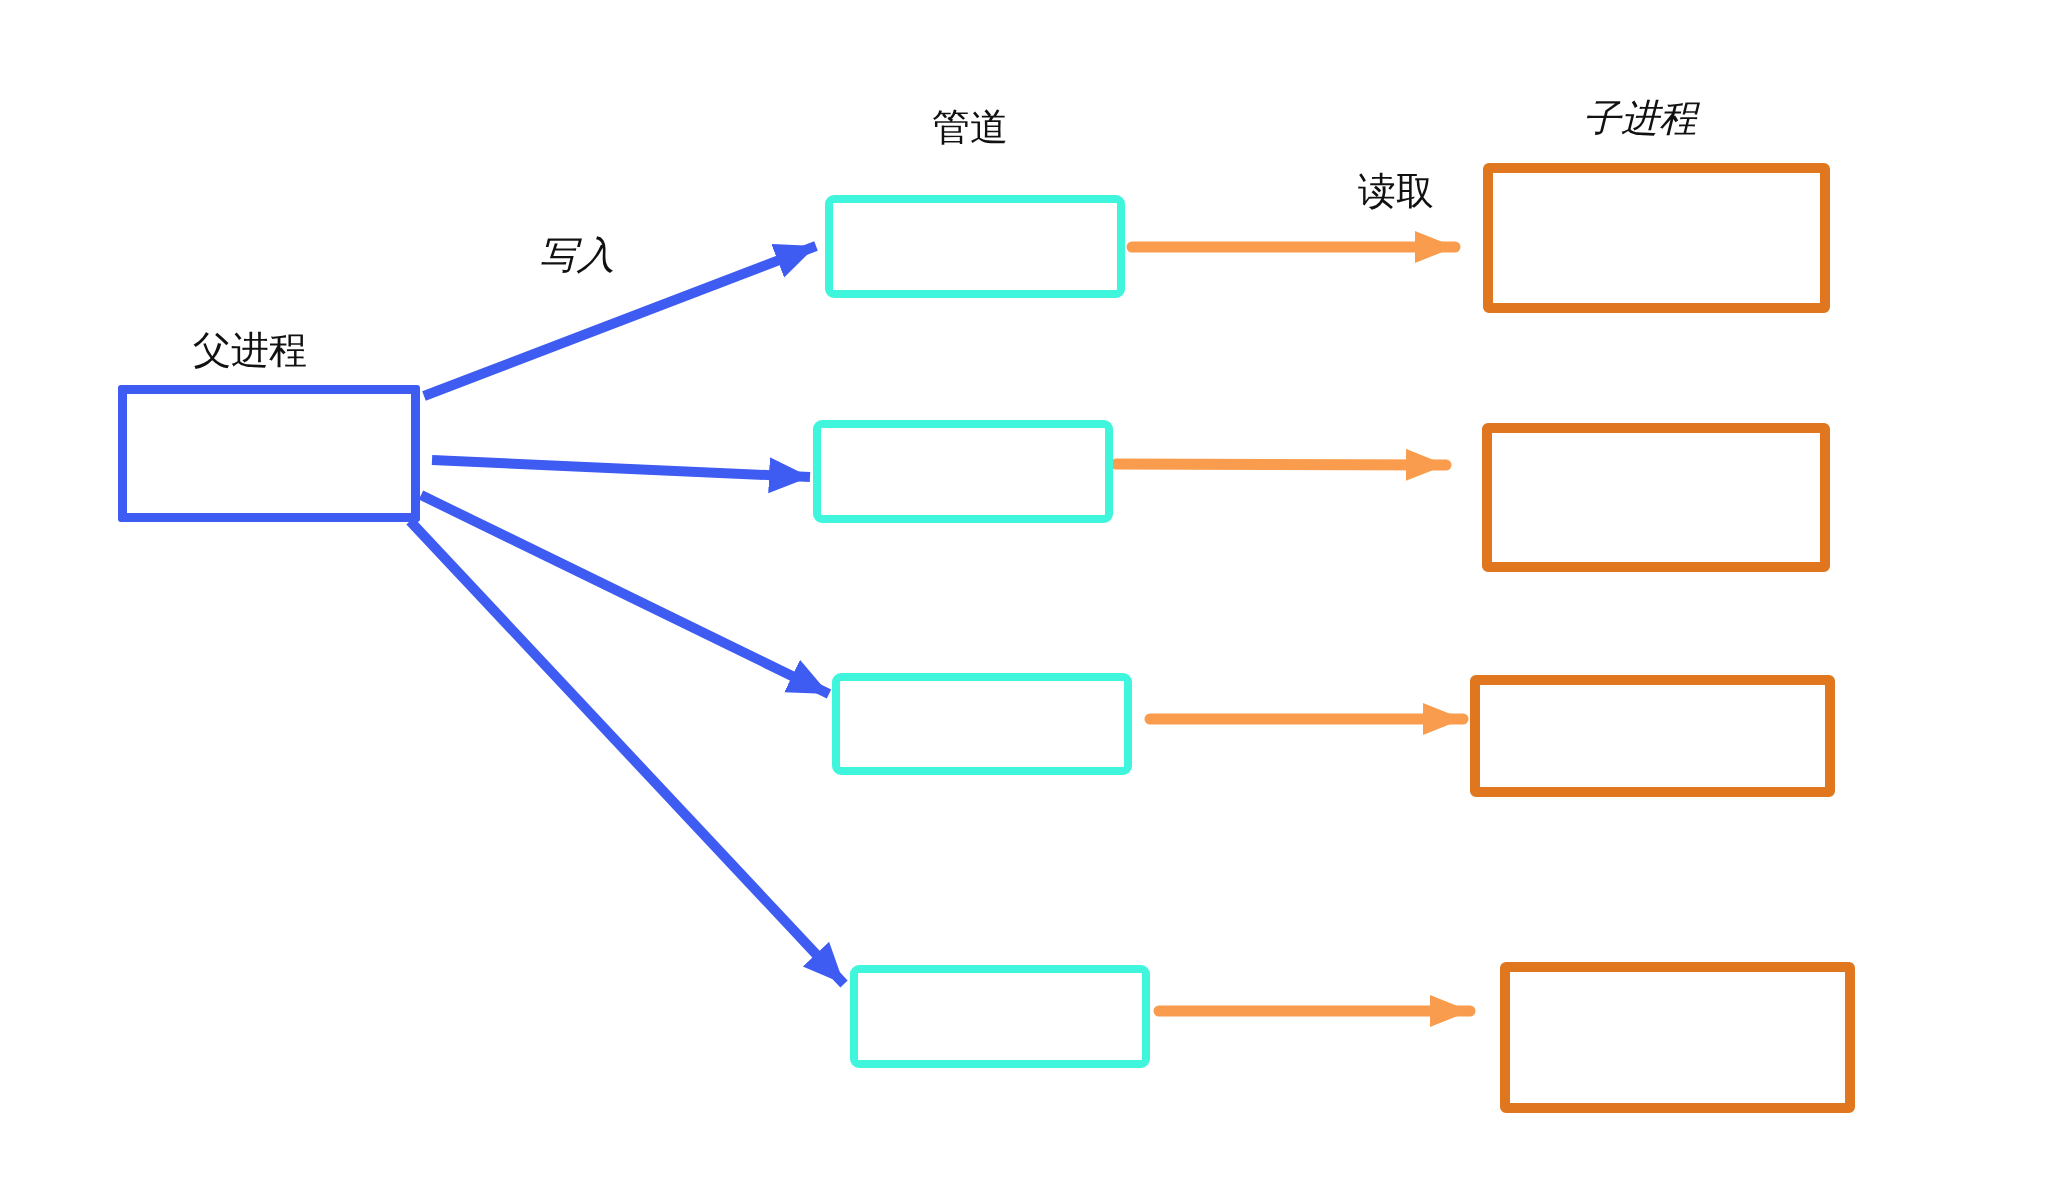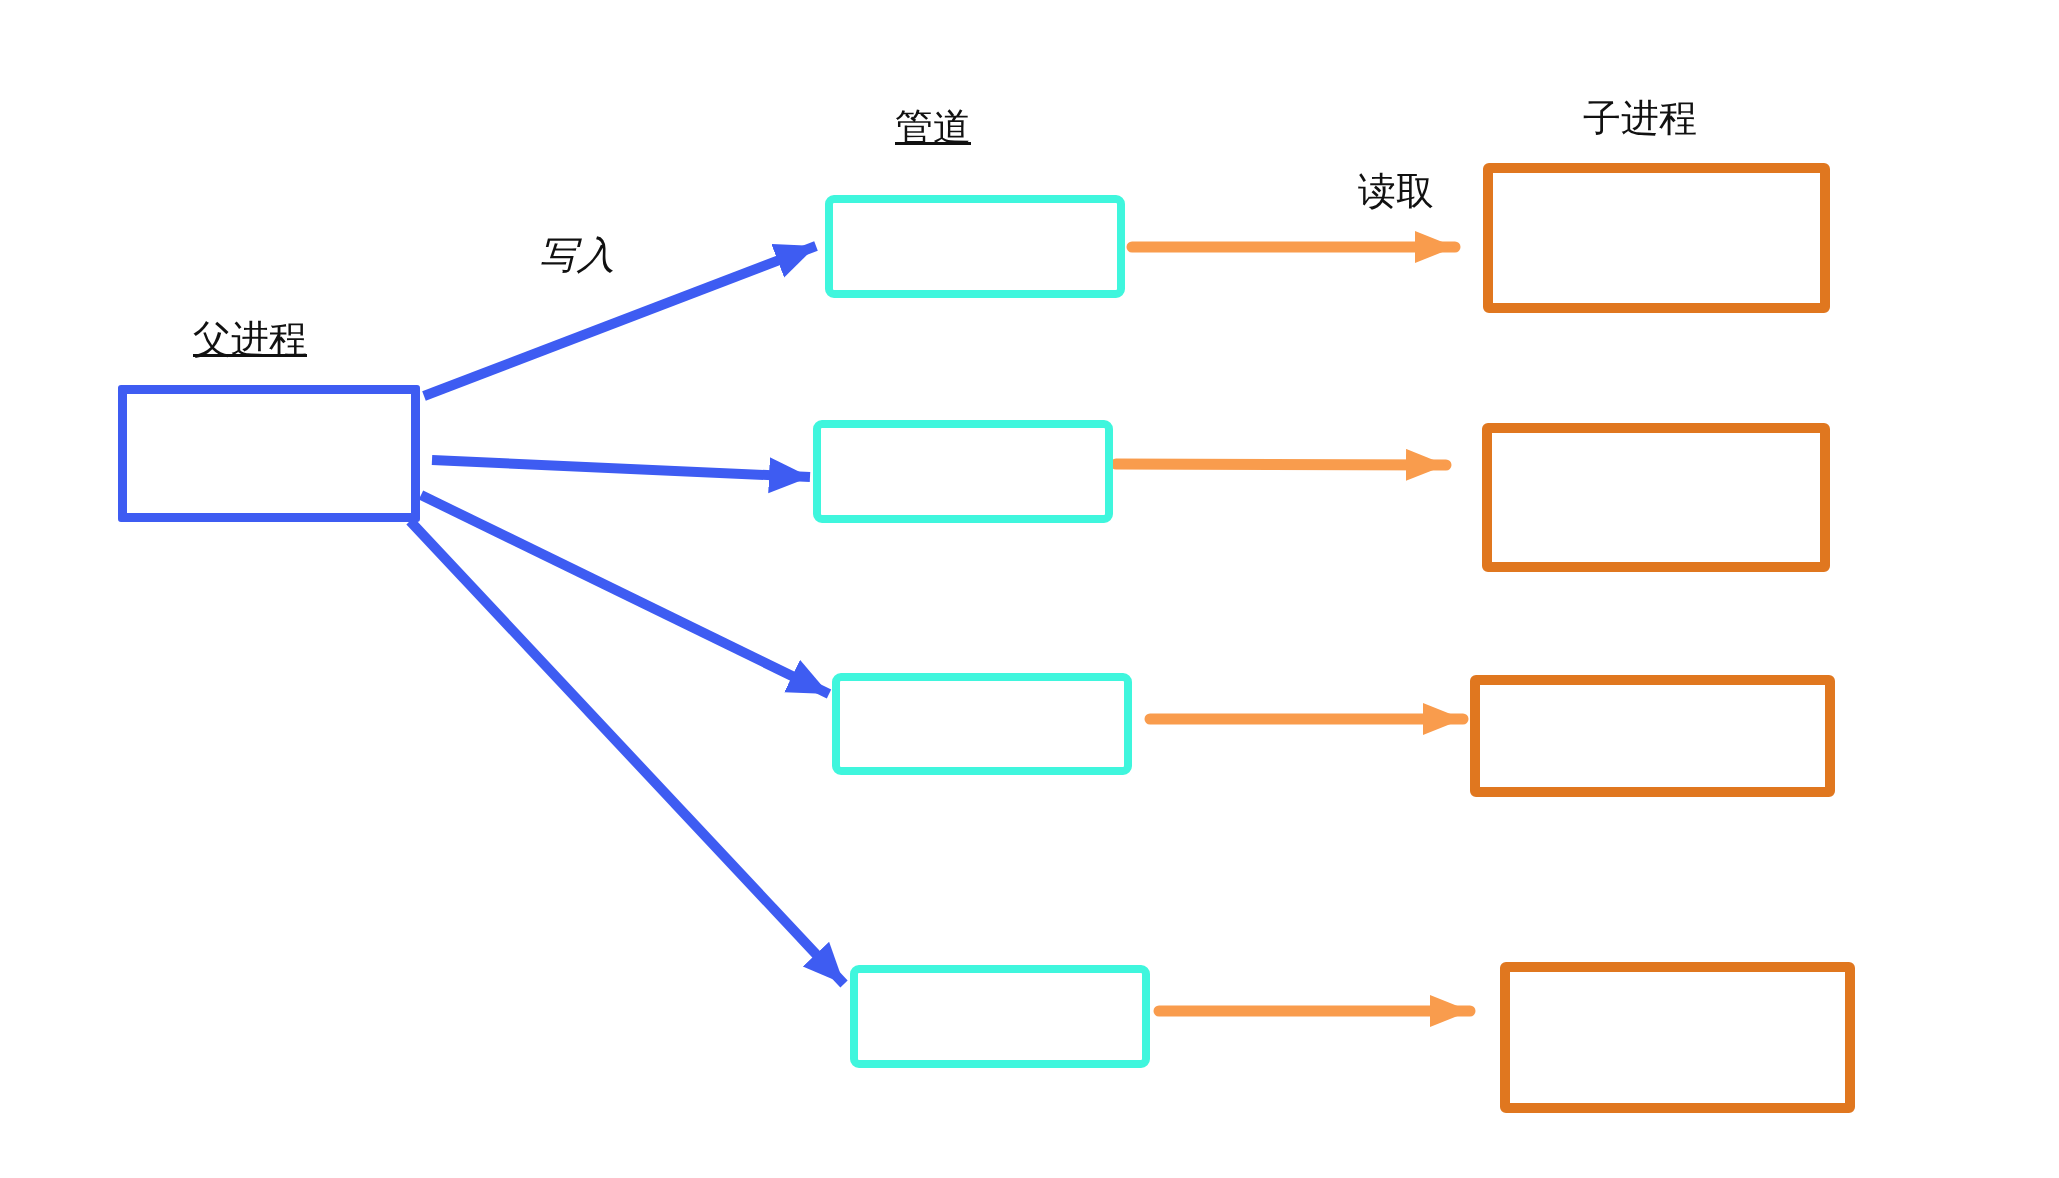--- a/index.html
+++ b/index.html
@@ -63,23 +63,23 @@
 
   .label {
     position: absolute;
     color: var(--label-text, #111111);
     font-size: 38px;
     font-weight: 500;
     line-height: 1;
     white-space: nowrap;
     transform: translateX(-50%);
   }
-  .parent-label { left: 250px;  top: 320px; text-decoration: underline; }
-  .pipe-label   { left: 933px;  top: 108px; text-decoration: underline; }
-  .child-label  { left: 1640px; top: 99px;  }
+  .parent-label { left: 250px;  top: 331px; }
+  .pipe-label   { left: 970px;  top: 108px; }
+  .child-label  { left: 1640px; top: 99px; font-style: italic;  }
   .write-label  { left: 577px;  top: 236px; font-style: italic; }
   .read-label   { left: 1396px; top: 172px; }
 </style>
 </head>
 <body>
 
 <div class="canvas">
 
   <svg class="arrows" viewBox="0 0 2059 1178">
     <defs>

